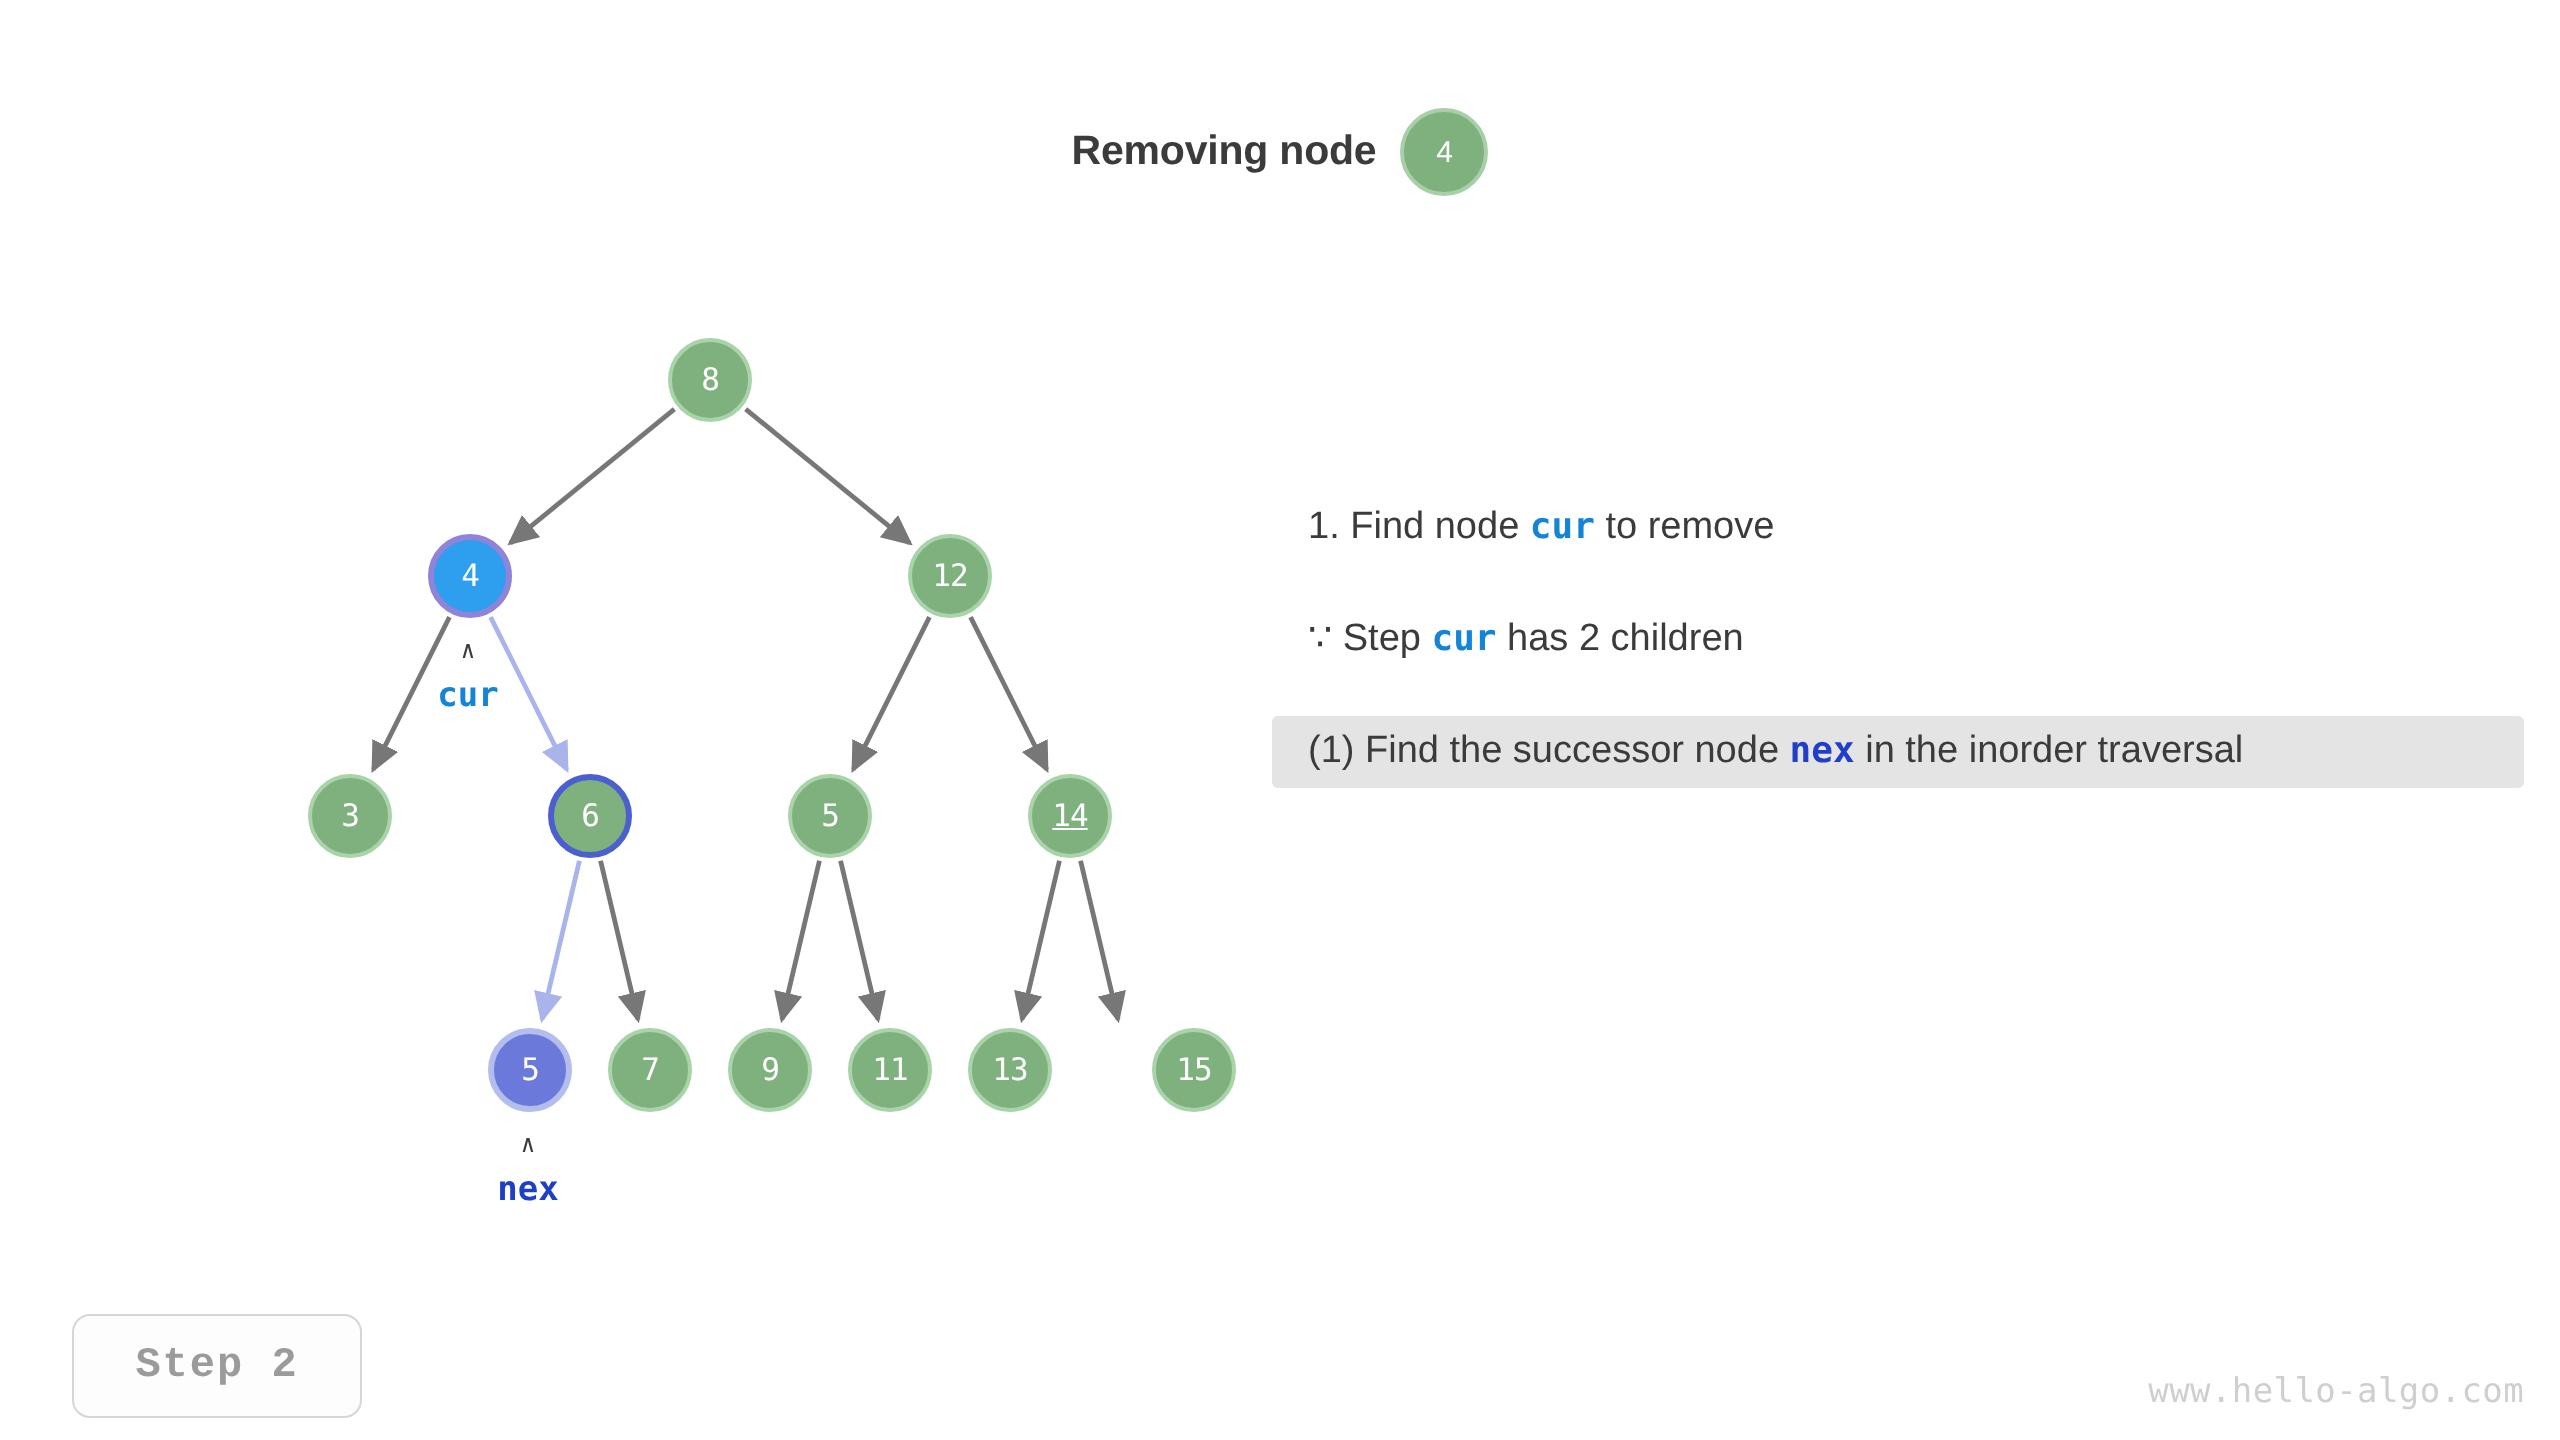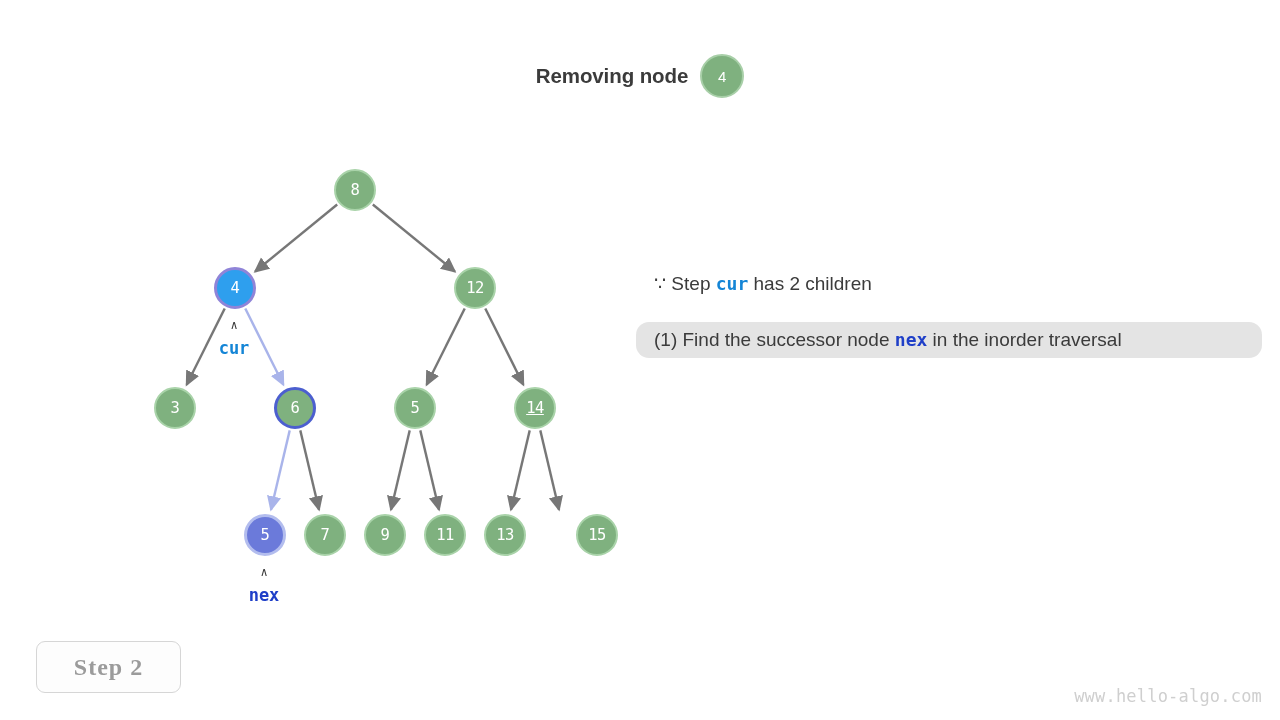--- a/index.html
+++ b/index.html
@@ -108,41 +108,41 @@
   }
   .ex-line {
     font-size: 19px;
     color: #3b3b3b;
     white-space: pre;
     line-height: 1.0;
     padding: 8px 18px 9px 18px;
     box-sizing: border-box;
   }
   .ex-gap { height: 20px; }
-  .ex-line.highlight { background: #e4e4e4; border-radius: 13px; }
+  .ex-line.highlight { background: #e4e4e4; border-radius: 3px; }
   .kw { font-family: "DejaVu Sans Mono", monospace; font-weight: bold; font-size: 18px; }
   .kw.cur { color: #1485d6; }
   .kw.nex { color: #1f3fc8; }
 
   
   #step-badge {
     position: absolute;
     left: 36px;
-    top: 641px;
+    top: 657px;
     width: 145px;
     height: 52px;
     border: 1.5px solid #d6d6d6;
     border-radius: 9px;
     background: #fdfdfd;
     display: flex;
     align-items: center;
     justify-content: center;
-    font-family: Liberation Serif, serif;
+    font-family: Liberation Mono, monospace;
     font-weight: bold;
-    font-size: 24px;
+    font-size: 21px;
     color: #9b9b9b;
     letter-spacing: 1px;
     white-space: pre;
     box-sizing: border-box;
   }
 
   
   #watermark {
     position: absolute;
     right: 18px;
@@ -204,20 +204,21 @@
     </div>
   <div id="pointer-layer">
       <div class="ptr-caret" style="left: 214px; top: 319px; width: 40px;">∧</div>
       <div class="ptr-label" style="left: 194px; top: 338px; width: 80px; color: rgb(20, 133, 214);">cur</div>
       <div class="ptr-caret" style="left: 244px; top: 566px; width: 40px;">∧</div>
       <div class="ptr-label" style="left: 224px; top: 585px; width: 80px; color: rgb(31, 63, 200);">nex</div>
     </div>
 </div>
 
 <div id="explain">
+  <div class="ex-line"><span>1. Find node </span><span class="kw cur">cur</span><span> to remove</span></div>
   <div class="ex-gap"></div>
   <div class="ex-line"><span>∵ Step </span><span class="kw cur">cur</span><span> has 2 children</span></div>
   <div class="ex-gap"></div>
   <div class="ex-line highlight"><span>(1) Find the successor node </span><span class="kw nex">nex</span><span> in the inorder traversal</span></div>
 </div>
 
 <div id="step-badge">Step 2</div>
 
 <div id="watermark">www.hello-algo.com</div>
 

